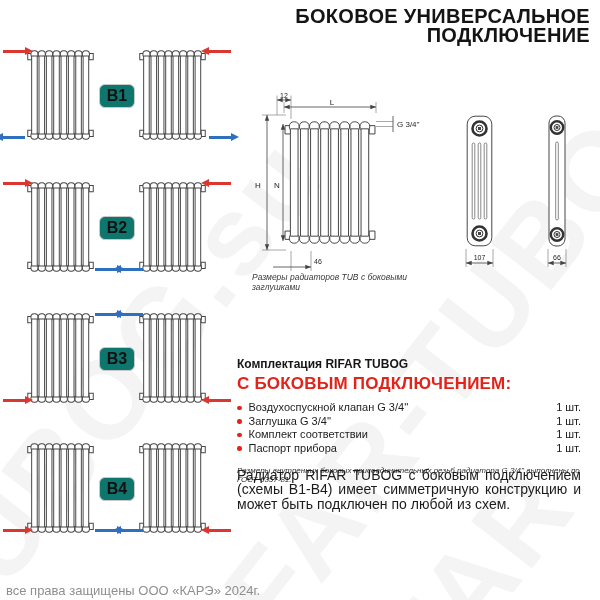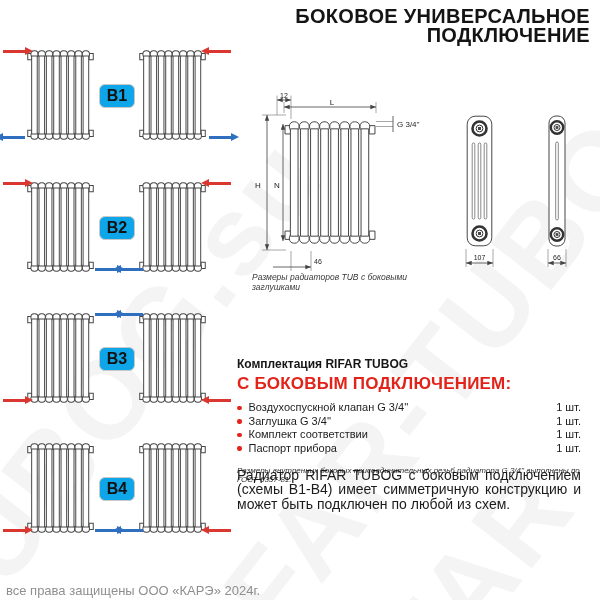--- a/index.html
+++ b/index.html
@@ -27,21 +27,21 @@
     position:absolute;top:7px;right:10px;text-align:right;z-index:2;
     font-size:20px;line-height:18.5px;font-weight:800;color:#141414;letter-spacing:.3px;
   }
   
   .scheme{position:absolute;left:0;width:232px;height:100px;z-index:1;}
   .s1{top:45px}.s2{top:177px}.s3{top:308px}.s4{top:438px}
   .rad{position:absolute;top:0;width:67px;height:100px;}
   .rad-l{left:27px}.rad-r{left:139px}
   .scheme-label{
     position:absolute;left:99px;top:39px;width:34px;height:22px;
-    border:1.5px solid #c9c9c9;border-radius:6px;background:#0ea5e9;
+    border:1.5px solid #c9c9c9;border-radius:6px;background:#0f766e;
     display:flex;align-items:center;justify-content:center;
     font-size:16px;font-weight:800;color:#111;
   }
   .arrow{position:absolute;height:2.5px;width:22px;background:var(--c);}
   .arrow.red{--c:var(--supply);}
   .arrow.blue{--c:var(--return);}
   .arrow::after{
     content:'';position:absolute;top:50%;transform:translateY(-50%);
     width:0;height:0;border-top:4.5px solid transparent;border-bottom:4.5px solid transparent;
   }

